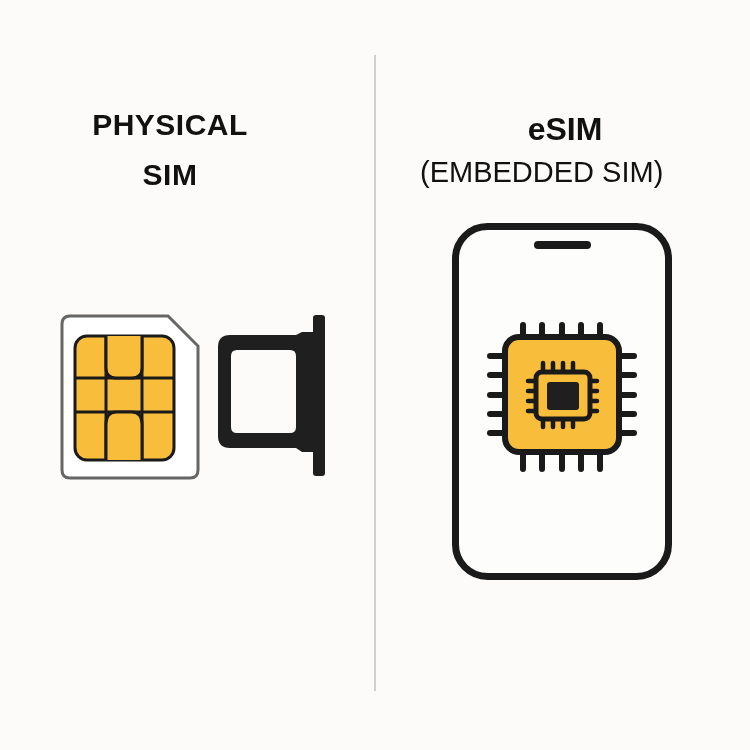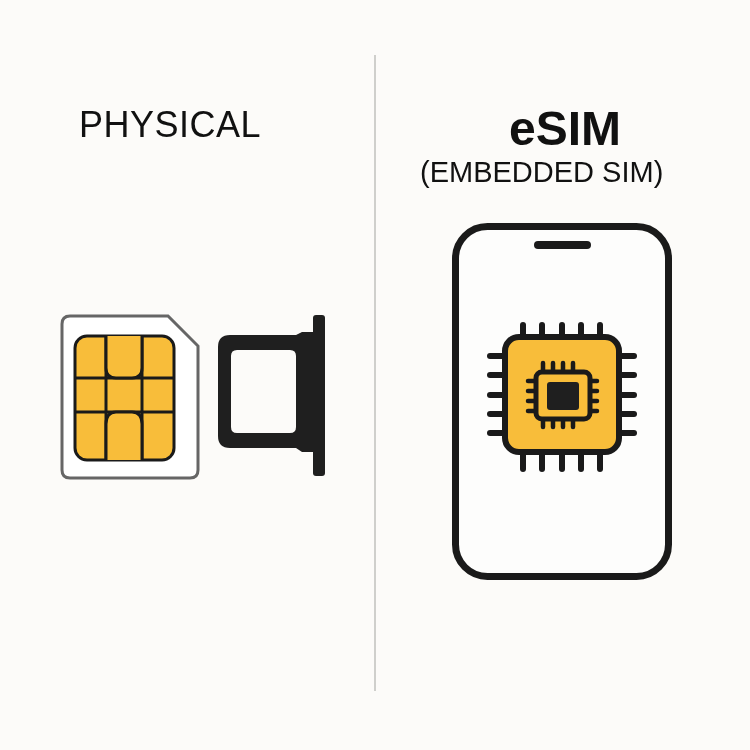--- a/index.html
+++ b/index.html
@@ -1,27 +1,28 @@
 <!DOCTYPE html>
 <html><head>
 <meta charset="utf-8">
 <style>
   html, body { margin:0; padding:0; }
   body { width:750px; height:750px; background:#fcfbf9; position:relative; overflow:hidden; font-family:"Liberation Sans", "DejaVu Sans", sans-serif; }
-  .title-left { position:absolute; left:40px; top:100px; width:260px; text-align:center; font-weight:normal; font-size:36px; line-height:50px; color:#111; letter-spacing:0.5px; }
-  .title-right-main { position:absolute; left:420px; top:106px; width:290px; text-align:center; font-weight:bold; font-size:48px; line-height:46px; color:#111; }
+  .title-left { position:absolute; left:40px; top:100px; width:260px; text-align:center; font-weight:bold; font-size:30px; line-height:50px; color:#111; letter-spacing:0.5px; }
+  .title-right-main { position:absolute; left:420px; top:106px; width:290px; text-align:center; font-weight:bold; font-size:32px; line-height:46px; color:#111; }
   .title-right-sub { position:absolute; left:420px; top:155px; width:290px; font-size:29px; line-height:34px; color:#111; }
   .divider { position:absolute; left:374px; top:55px; width:2px; height:636px; background:#cfcfcc; }
   svg { position:absolute; left:0; top:0; }
 </style>
 </head>
 <body>
 
 <div class="title-left">
   <div>PHYSICAL</div>
+  <div>SIM</div>
 </div>
 
 <div class="title-right-main">eSIM</div>
 <div class="title-right-sub">(EMBEDDED SIM)</div>
 
 <div class="divider"></div>
 
 <svg width="750" height="750" viewBox="0 0 750 750">
 
   <g>

